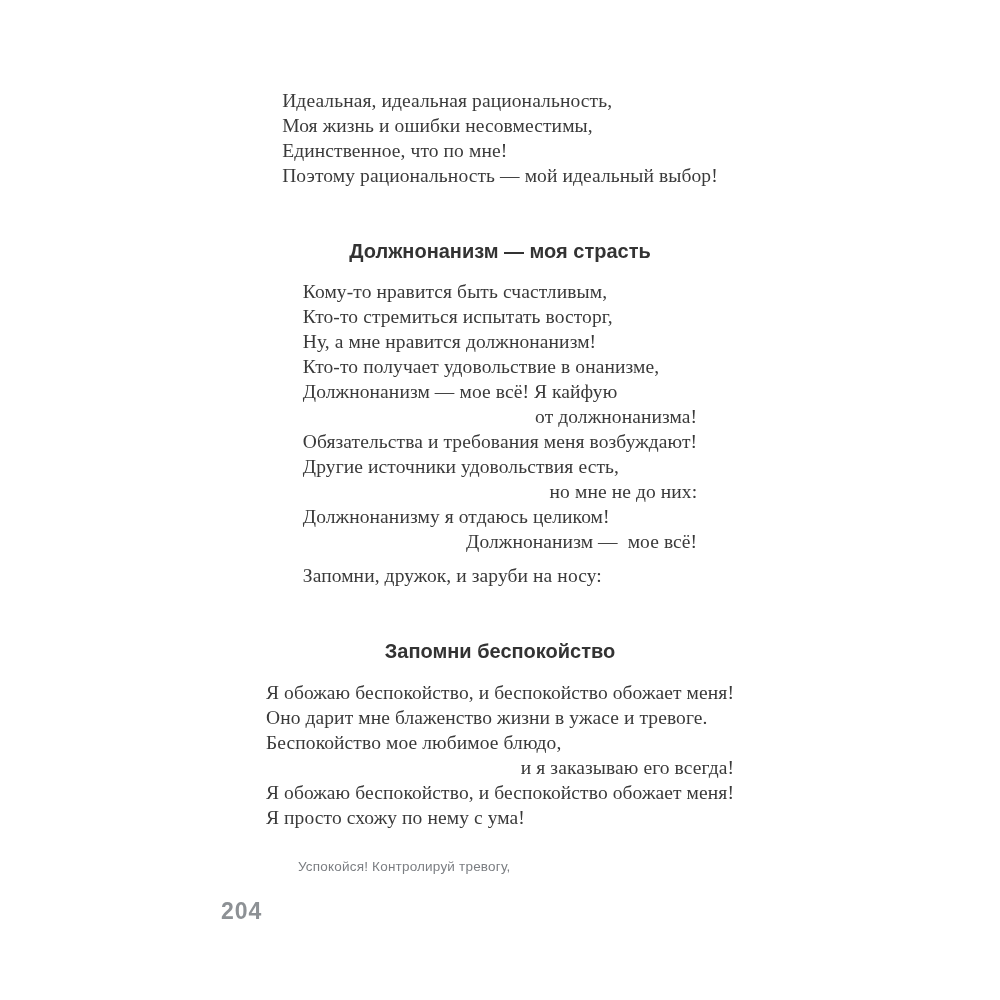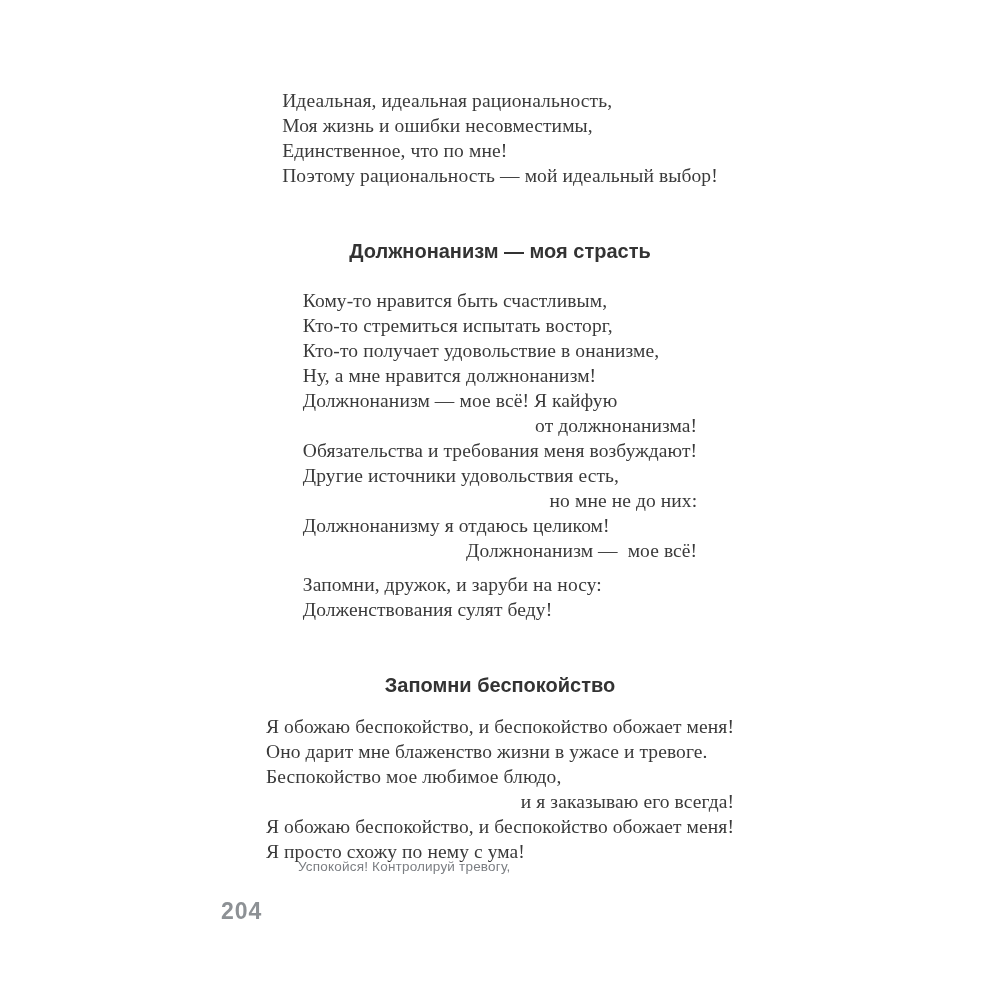--- a/index.html
+++ b/index.html
@@ -24,21 +24,21 @@
   .poem .line.right { text-align: right; }
   .heading {
     text-align: center;
     font-family: "Liberation Sans", sans-serif;
     font-weight: 700;
     font-size: 20px;
     line-height: 26px;
     color: var(--heading-text, #333333);
   }
   #heading1 { margin-top: 50px; }
-  #poem2 { margin-top: 24px; }
+  #poem2 { margin-top: 15px; }
   #poem2 .stanza-2 { margin-top: 9px; }
   #heading2 { margin-top: 50px; }
   #poem3 { margin-top: 16px; }
   .footer-page-number {
     position: absolute;
     left: 221px;
     top: 898px;
     font-family: "Liberation Sans", sans-serif;
     font-weight: 700;
     font-size: 23px;
@@ -70,33 +70,32 @@
       <div class="line">Единственное, что по мне!</div>
       <div class="line">Поэтому рациональность — мой идеальный выбор!</div>
     </div>
 
     <div class="heading" id="heading1">Должнонанизм — моя страсть</div>
 
     <div class="poem" id="poem2">
       <div class="stanza-1">
         <div class="line">Кому-то нравится быть счастливым,</div>
         <div class="line">Кто-то стремиться испытать восторг,</div>
+        <div class="line">Ну, а мне нравится должнонанизм!</div>
         <div class="line">Кто-то получает удовольствие в онанизме,</div>
-        <div class="line">Ну, а мне нравится должнонанизм!</div>
         <div class="line">Должнонанизм — мое всё! Я кайфую</div>
         <div class="line right">от должнонанизма!</div>
         <div class="line">Обязательства и требования меня возбуждают!</div>
         <div class="line">Другие источники удовольствия есть,</div>
         <div class="line right">но мне не до них:</div>
         <div class="line">Должнонанизму я отдаюсь целиком!</div>
         <div class="line right">Должнонанизм —  мое всё!</div>
       </div>
       <div class="stanza-2">
         <div class="line">Запомни, дружок, и заруби на носу:</div>
-        <div class="line">Долженствования сулят беду!</div>
       </div>
     </div>
 
     <div class="heading" id="heading2">Запомни беспокойство</div>
 
     <div class="poem" id="poem3">
       <div class="line">Я обожаю беспокойство, и беспокойство обожает меня!</div>
       <div class="line">Оно дарит мне блаженство жизни в ужасе и тревоге.</div>
       <div class="line">Беспокойство мое любимое блюдо,</div>
       <div class="line right">и я заказываю его всегда!</div>

